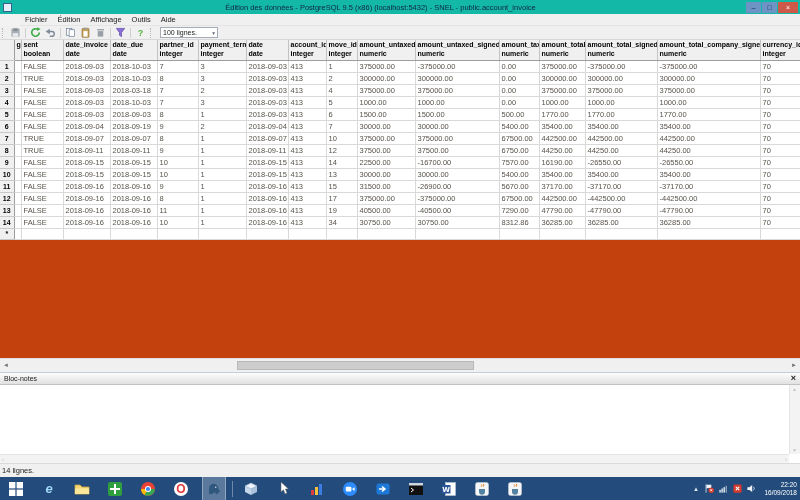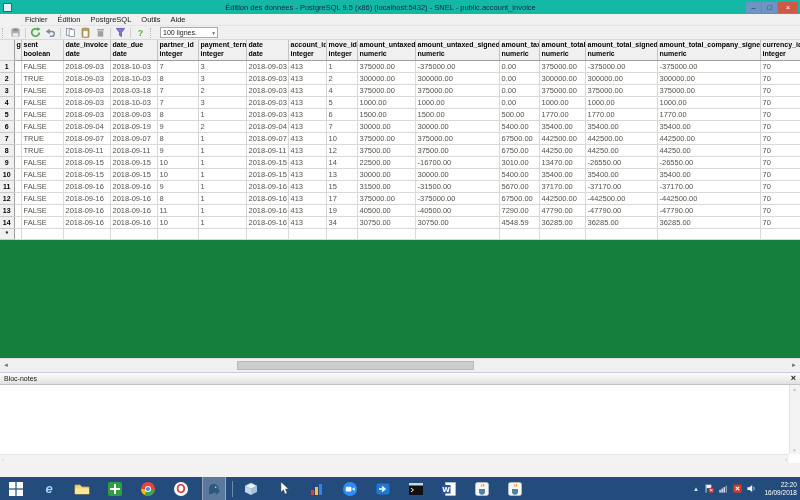--- a/index.html
+++ b/index.html
@@ -23,21 +23,21 @@
            border-bottom:1px solid #d8d8d8;display:flex;align-items:center;box-sizing:border-box;}
   .grip{width:3px;height:10px;border-left:1px dotted #b5b5b5;margin:0 2px 0 2px;}
   .tb-icon{width:13px;height:12px;display:flex;align-items:center;justify-content:center;margin:0 1px;}
   .tb-icon svg{width:11px;height:11px;}
   .tb-sep{width:1px;height:10px;background:#d0d0d0;margin:0 2px;}
   .help-glyph{font-size:9px;font-weight:bold;color:#55b23c;}
   .combo{width:58px;height:11px;background:#fff;border:1px solid #a5acb5;display:flex;align-items:center;
          font-size:7px;color:#222;padding-left:2px;margin-left:4px;box-sizing:border-box;}
   .combo-arrow{margin-left:auto;font-size:5.5px;color:#5f6a78;padding-right:2px;}
   
-  .gridarea{position:absolute;top:40px;left:0;width:800px;height:318px;background:#15803d;overflow:hidden;}
+  .gridarea{position:absolute;top:40px;left:0;width:800px;height:318px;background:#c2410c;overflow:hidden;}
   table.grid{border-collapse:collapse;table-layout:fixed;width:805px;}
   .grid th,.grid td{box-sizing:border-box;overflow:hidden;white-space:nowrap;}
   .grid thead th{background:#f0f0f0;border-right:1px solid #c3c3c3;border-bottom:1px solid #9e9e9e;
                  font-size:7px;line-height:8.5px;text-align:left;padding:1px 1px 0 2px;color:#000;
                  height:20px;vertical-align:top;font-weight:bold;}
   .grid th.gutter{width:14px;background:#f0f0f0;border-right:1px solid #9e9e9e;border-bottom:1px solid #c9c9c9;
                   text-align:center;font-size:7px;font-weight:bold;color:#000;padding:0;}
   .grid thead th.gcol{text-align:right;padding-right:1px;}
   .grid tbody td{height:11.5px;border-right:1px solid #d9d9d9;border-bottom:1px solid #d9d9d9;
                  font-size:7.5px;color:#57524a;padding:0 0 0 2px;background:#fff;line-height:11px;}
@@ -90,21 +90,21 @@
     <div class="win-btns">
       <div class="win-btn">–</div>
       <div class="win-btn">□</div>
       <div class="win-btn close">×</div>
     </div>
   </div>
 
   <div class="menubar">
       <span class="menu-item">Fichier</span>
       <span class="menu-item">Édition</span>
-      <span class="menu-item">PostgreSQL</span>
+      <span class="menu-item">Affichage</span>
       <span class="menu-item">Outils</span>
       <span class="menu-item">Aide</span>
     </div>
 
   <div class="toolbar">
     <div class="grip"></div>
     <span id="tb-icons" style="display:flex;align-items:center;">
         <span class="tb-icon">
           <svg viewBox="0 0 16 16">
             <rect x="2" y="2" width="12" height="12" rx="1" fill="#a9aeb6"></rect>
@@ -412,22 +412,22 @@
             <td>FALSE</td>
             <td>2018-09-15</td>
             <td>2018-09-15</td>
             <td>10</td>
             <td>1</td>
             <td>2018-09-15</td>
             <td>413</td>
             <td>14</td>
             <td>22500.00</td>
             <td>-16700.00</td>
-            <td>3010.00</td>
-            <td>13470.00</td>
+            <td>7570.00</td>
+            <td>16190.00</td>
             <td>-26550.00</td>
             <td>-26550.00</td>
             <td>70</td>
           </tr>
           <tr>
             <th class="gutter">10</th>
             <td></td>
             <td>FALSE</td>
             <td>2018-09-15</td>
             <td>2018-09-15</td>
@@ -449,21 +449,21 @@
             <td></td>
             <td>FALSE</td>
             <td>2018-09-16</td>
             <td>2018-09-16</td>
             <td>9</td>
             <td>1</td>
             <td>2018-09-16</td>
             <td>413</td>
             <td>15</td>
             <td>31500.00</td>
-            <td>-31500.00</td>
+            <td>-26900.00</td>
             <td>5670.00</td>
             <td>37170.00</td>
             <td>-37170.00</td>
             <td>-37170.00</td>
             <td>70</td>
           </tr>
           <tr>
             <th class="gutter">12</th>
             <td></td>
             <td>FALSE</td>
@@ -507,21 +507,21 @@
             <td>FALSE</td>
             <td>2018-09-16</td>
             <td>2018-09-16</td>
             <td>10</td>
             <td>1</td>
             <td>2018-09-16</td>
             <td>413</td>
             <td>34</td>
             <td>30750.00</td>
             <td>30750.00</td>
-            <td>4548.59</td>
+            <td>8312.86</td>
             <td>36285.00</td>
             <td>36285.00</td>
             <td>36285.00</td>
             <td>70</td>
           </tr>
           <tr>
             <th class="gutter">*</th>
             <td></td>
             <td></td>
             <td></td>
@@ -558,20 +558,23 @@
     <div class="vscroll">
       <span class="vs-up">▲</span>
       <span class="vs-down">▼</span>
     </div>
     <div class="hscroll2">
       <span class="hs2-left">‹</span>
       <span class="hs2-right">›</span>
     </div>
   </div>
 
+  <div class="statusbar">
+    <span>14 lignes.</span>
+  </div>
 
   <div class="taskbar">
     <span id="taskbar-apps" style="display:flex;align-items:center;">
         <div class="tb-app start">
           <svg viewBox="0 0 16 16">
             <rect x="1" y="1" width="6.4" height="6.4" fill="#fff"></rect>
             <rect x="8.6" y="1" width="6.4" height="6.4" fill="#fff"></rect>
             <rect x="1" y="8.6" width="6.4" height="6.4" fill="#fff"></rect>
             <rect x="8.6" y="8.6" width="6.4" height="6.4" fill="#fff"></rect>
           </svg>

